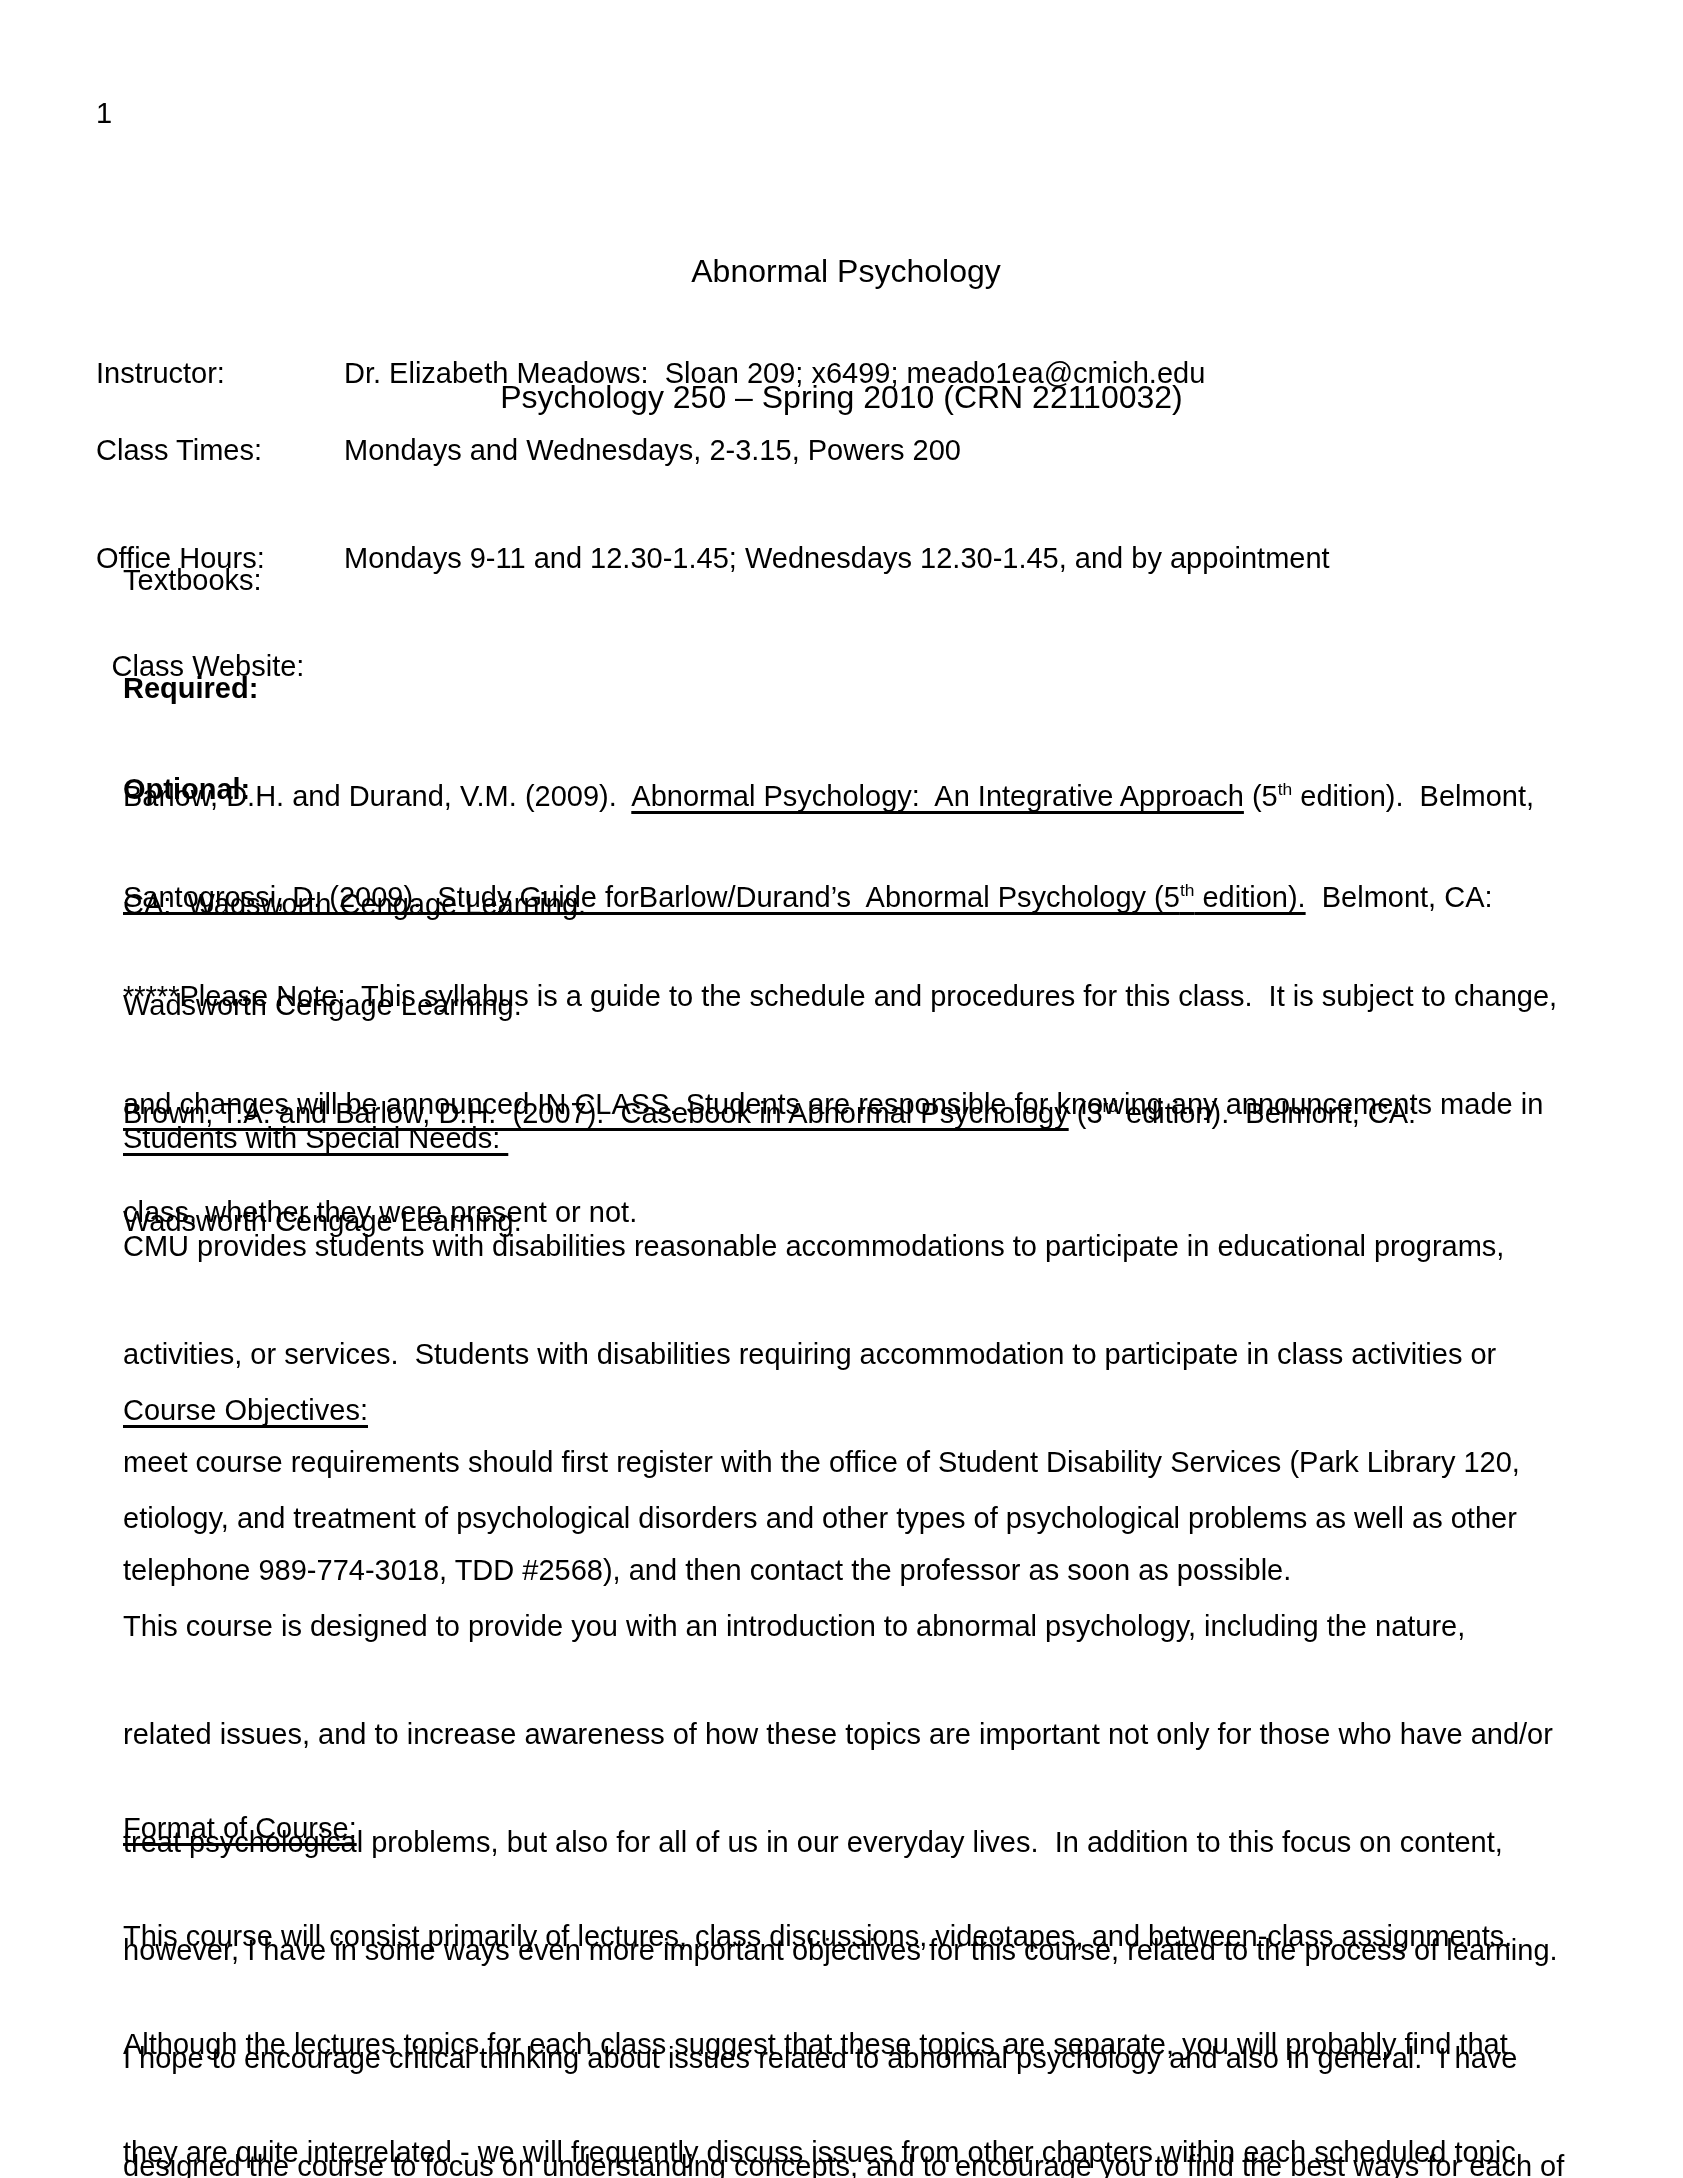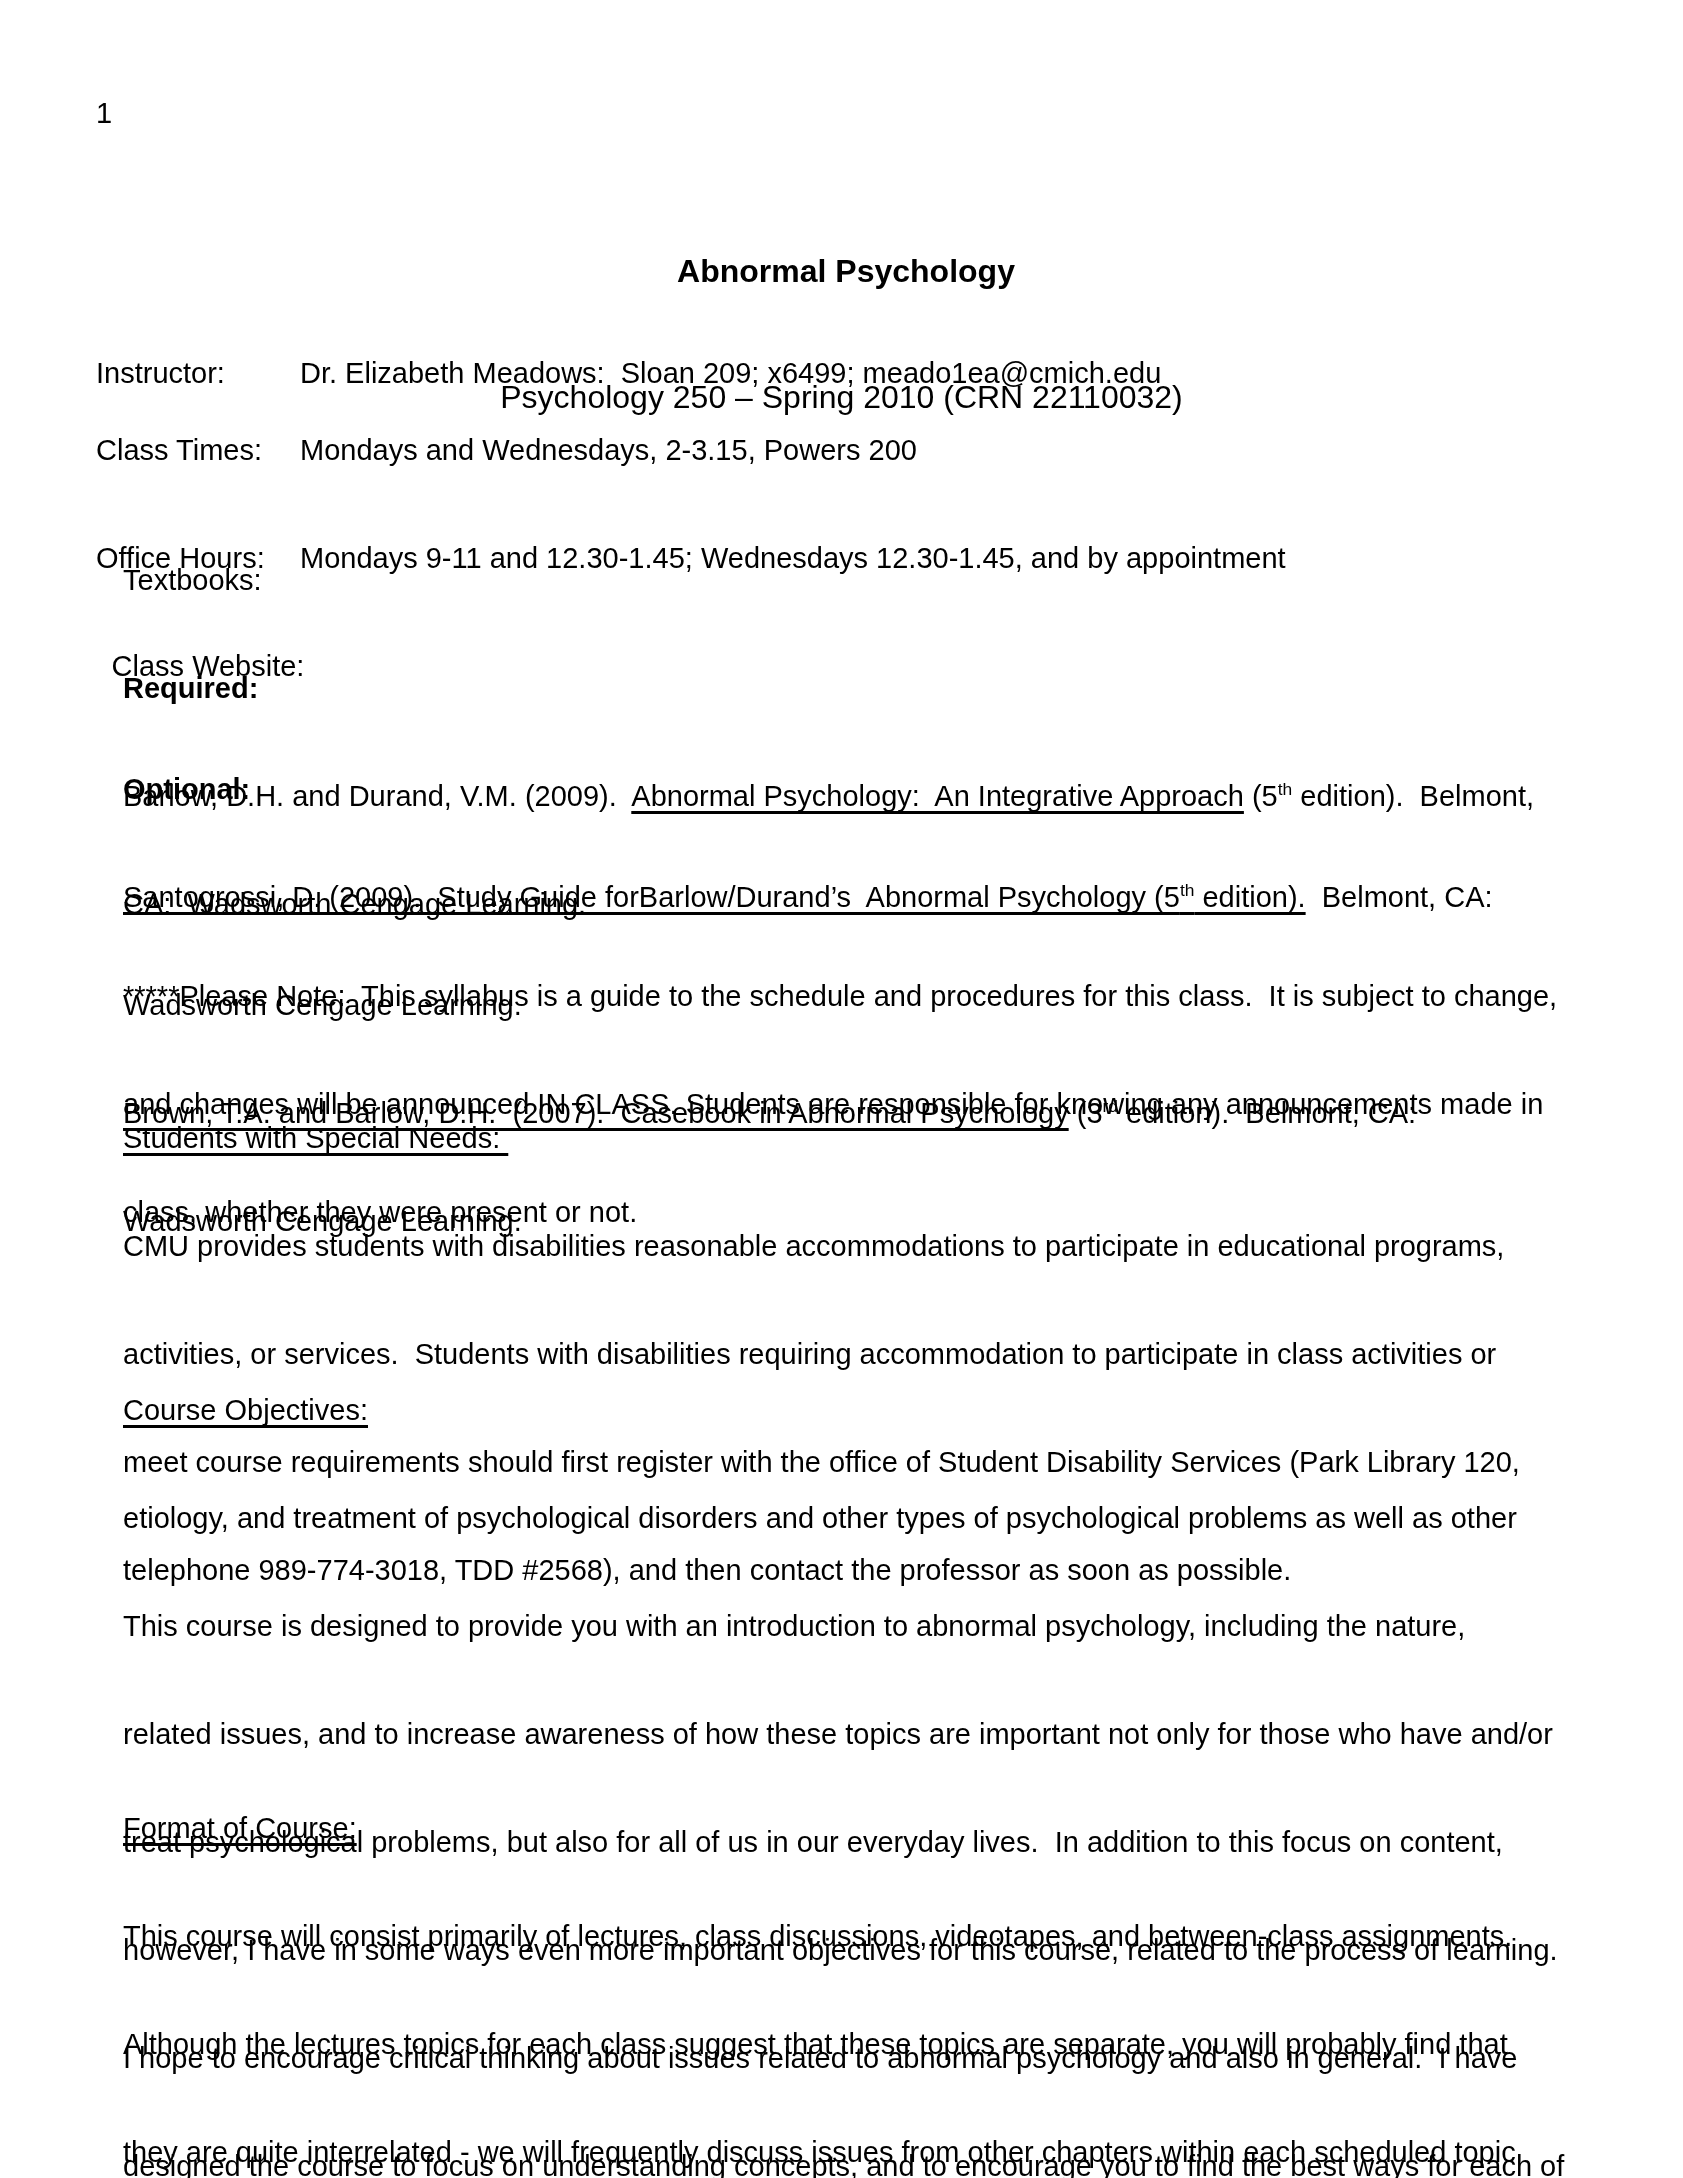--- a/index.html
+++ b/index.html
@@ -27,34 +27,34 @@
   .header-block {
     position: absolute;
     left: 0;
     top: 166px;
     width: 1683px;
     text-align: center;
     line-height: 42px;
     font-size: 32px;
     white-space: pre;
   }
-  .title-line { font-weight: bold; padding-left: 9px; }
+  .title-line { font-weight: normal; padding-left: 9px; }
   .b { font-weight: bold; }
   .u {
     text-decoration: underline;
     text-decoration-thickness: 3px;
     text-underline-offset: 5px;
     text-decoration-skip-ink: none;
   }
   sup.sp {
     font-size: 0.6em;
     vertical-align: super;
     line-height: 0;
   }
-  .info-row { display: flex; }
+  .info-row { display: flex; gap: 44px; }
   .info-label { flex: none; width: 204px; }
   .info-label.wide { width: 224px; text-align: center; }
 </style>
 </head>
 <body>
 
 <div class="page">
 
   <div class="sec" style="top:95px;">1</div>
 

